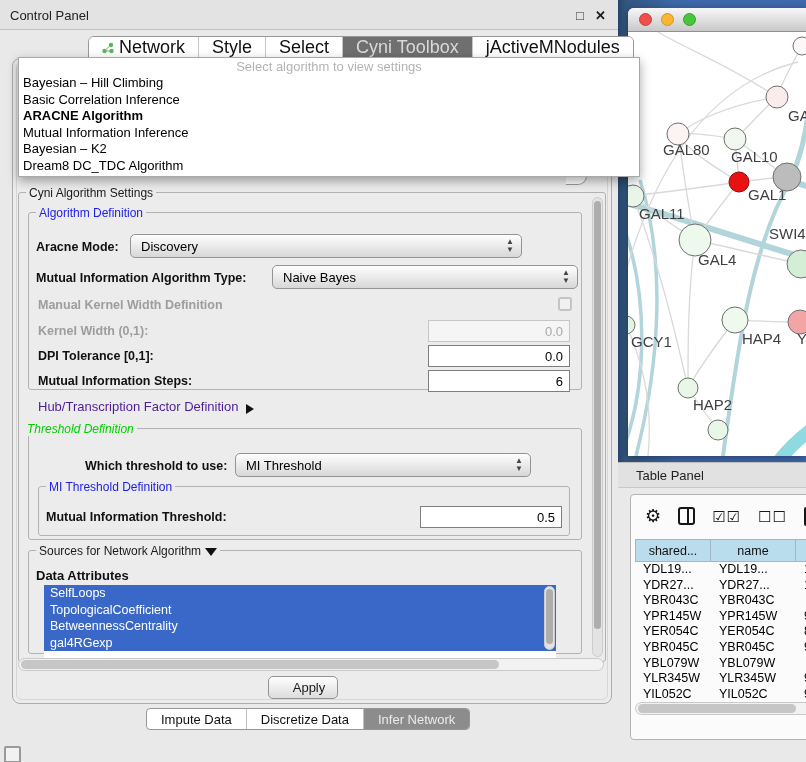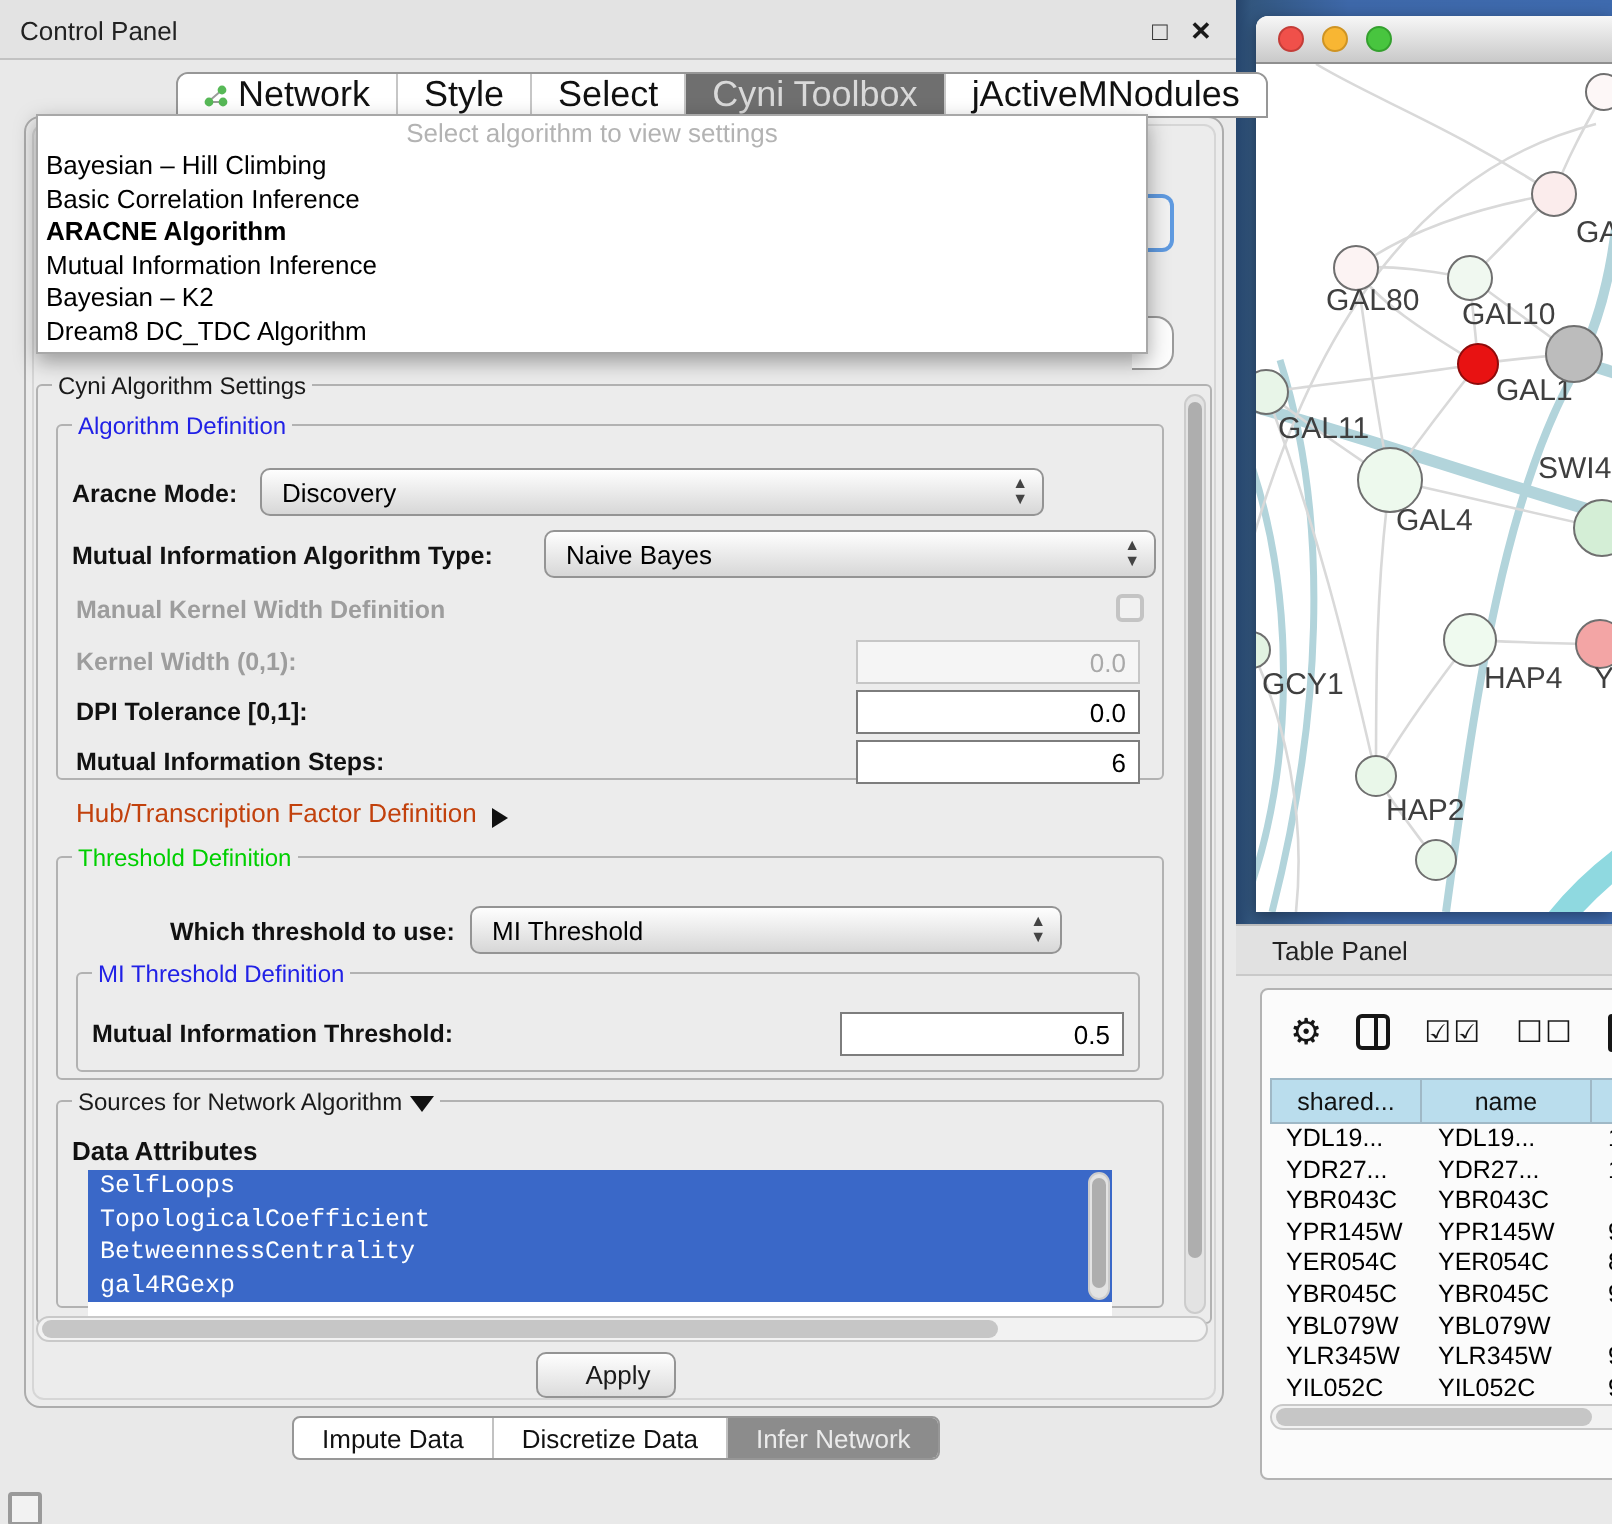--- a/index.html
+++ b/index.html
@@ -25,21 +25,21 @@
   .tab-bar { left:88px; top:36px; height:23px; display:flex; background:#fff; border:1px solid #979797; border-radius:6px 6px 0 0; overflow:hidden; z-index:5; }
   .tab { display:flex; align-items:center; gap:5px; padding:0 13px; font-size:18px; color:#111; border-left:1px solid #c6c6c6; background:#fff; white-space:nowrap; }
   .tab:first-child { border-left:none; }
   .tab.sel { background:#6f6f6f; color:#d9d9d9; }
 
   
   .frag1 { left:569px; top:97px; width:18px; height:29px; border:2px solid #5f9ae0; border-left:none; border-radius:0 6px 6px 0; background:#f2f2f2; z-index:2; }
   .frag2 { left:566px; top:158px; width:21px; height:27px; border:1px solid #9a9a9a; border-left:none; border-radius:0 9px 9px 0; background:#fdfdfd; z-index:2; }
 
   
-  .algo-popup { left:18px; top:57px; width:556px; background:#fff; border:1px solid #a8a8a8; box-shadow:0 4px 10px rgba(0,0,0,0.35); z-index:30; padding-bottom:2px; }
+  .algo-popup { left:18px; top:57px; width:622px; background:#fff; border:1px solid #a8a8a8; box-shadow:0 4px 10px rgba(0,0,0,0.35); z-index:30; padding-bottom:2px; }
   .algo-placeholder { text-align:center; color:#b3b3b3; font-size:13px; line-height:17px; }
   .algo-item { font-size:13px; line-height:16.5px; padding-left:4px; color:#000; white-space:nowrap; }
   .algo-item.sel { font-weight:700; }
 
   
   .group { border:1px solid #b2b2b2; border-radius:3px; }
   .legend { position:absolute; font-size:12px; background:#ececec; padding:0 3px; white-space:nowrap; z-index:3; }
   .legend.black { color:#1a1a1a; }
   .legend.blue  { color:#2121e6; }
   .legend.green { color:#00cf00; }
@@ -68,21 +68,21 @@
 
   
   .apply-btn { left:268px; top:676px; width:70px; height:23px; border:1px solid #949494; border-radius:5px;
                background:linear-gradient(#fefefe,#dcdcdc); font-size:13px; display:flex; align-items:center; justify-content:center;padding-left:12px; }
   .bottom-bar { left:146px; top:708px; height:22px; display:flex; border:1px solid #979797; border-radius:4px; overflow:hidden; background:#fff; }
   .btab { display:flex; align-items:center; padding:0 14px; font-size:13px; color:#111; border-left:1px solid #c2c2c2; white-space:nowrap; }
   .btab:first-child { border-left:none; }
   .btab.sel { background:#8c8c8c; color:#ebebeb; }
 
   
-  .hub-row { position:absolute; font-size:13px; color:#c2410c; display:flex; align-items:flex-end; gap:8px; }
+  .hub-row { position:absolute; font-size:13px; color:#4c1d95; display:flex; align-items:flex-end; gap:8px; }
   .tri-right { width:0; height:0; border-left:8px solid #111; border-top:5px solid transparent; border-bottom:5px solid transparent; }
   .tri-down  { display:inline-block; width:0; height:0; border-top:8px solid #111; border-left:6px solid transparent; border-right:6px solid transparent; vertical-align:middle; margin-left:4px; }
 
   
   .right-bg { left:618px; top:0; width:188px; height:462px; background:linear-gradient(90deg,#26456c 0%, #32567e 4%, #3e68a9 30%, #3e6aae 100%); }
   .net-window { left:628px; top:8px; width:178px; height:448px; background:#fff; border-radius:6px 0 0 0; box-shadow:0 2px 8px rgba(0,0,0,0.4); overflow:hidden; }
   .net-titlebar { position:absolute; left:0; top:0; width:100%; height:24px; background:linear-gradient(#f7f7f7,#c9c9c9); border-bottom:1px solid #8f8f8f; display:flex; align-items:center; gap:9px; padding-left:11px; }
   .light { width:13px; height:13px; border-radius:50%; }
   .light.red    { background:#f0504a; border:1px solid #c43d38; }
   .light.yellow { background:#f8b633; border:1px solid #cf9423; }
@@ -196,42 +196,42 @@
 
   <span class="lbl" style="left:38px; top:374px;">Mutual Information Steps:</span>
   <div class="field" style="left:428px; top:370px; width:142px;">6</div>
 
   <div class="hub-row" style="left:38px; top:399px;">
     <span>Hub/Transcription Factor Definition</span>
     <span class="tri-right"></span>
   </div>
 
   <div class="abs group" style="left:28px; top:428px; width:554px; height:112px;"></div>
-  <span class="legend green abs" style="left:36px; top:422px; background:#ececec;">Threshold Definition</span>
+  <span class="legend green abs" style="left:24px; top:422px; background:#ececec;font-style:italic;">Threshold Definition</span>
 
   <span class="lbl" style="left:85px; top:459px;">Which threshold to use:</span>
   <div class="combo" style="left:235px; top:453px; width:296px;">
     <span>MI Threshold</span>
     <span class="stepper">
         <span>▲</span>
         <span>▼</span>
       </span>
   </div>
 
   <div class="abs group" style="left:38px; top:486px; width:532px; height:50px;"></div>
   <span class="legend blue abs" style="left:46px; top:480px;">MI Threshold Definition</span>
 
   <span class="lbl" style="left:46px; top:510px;">Mutual Information Threshold:</span>
   <div class="field" style="left:420px; top:506px; width:142px;">0.5</div>
 
   <div class="abs group" style="left:28px; top:550px; width:554px; height:104px;"></div>
   <span class="legend black abs" style="left:36px; top:544px;"><span>Sources for Network Algorithm</span><span class="tri-down"></span></span>
 
   <span class="lbl" style="left:36px; top:568px; font-size:13px;">Data Attributes</span>
-  <div class="attr-list" style="left:44px; top:585px; width:512px; height:79px;font-family:Liberation Mono, monospace;" id="attr-list">
+  <div class="attr-list" style="left:44px; top:585px; width:512px; height:79px;" id="attr-list">
       <div class="attr-item">SelfLoops</div>
       <div class="attr-item">TopologicalCoefficient</div>
       <div class="attr-item">BetweennessCentrality</div>
       <div class="attr-item">gal4RGexp</div>
     </div>
   <div class="vscroll" style="left:544px; top:586px; height:64px; width:11px;">
     <div class="thumb" style="top:2px; height:55px;"></div>
   </div>
 
   <div class="hscroll" style="left:18px; top:658px; width:586px;">

